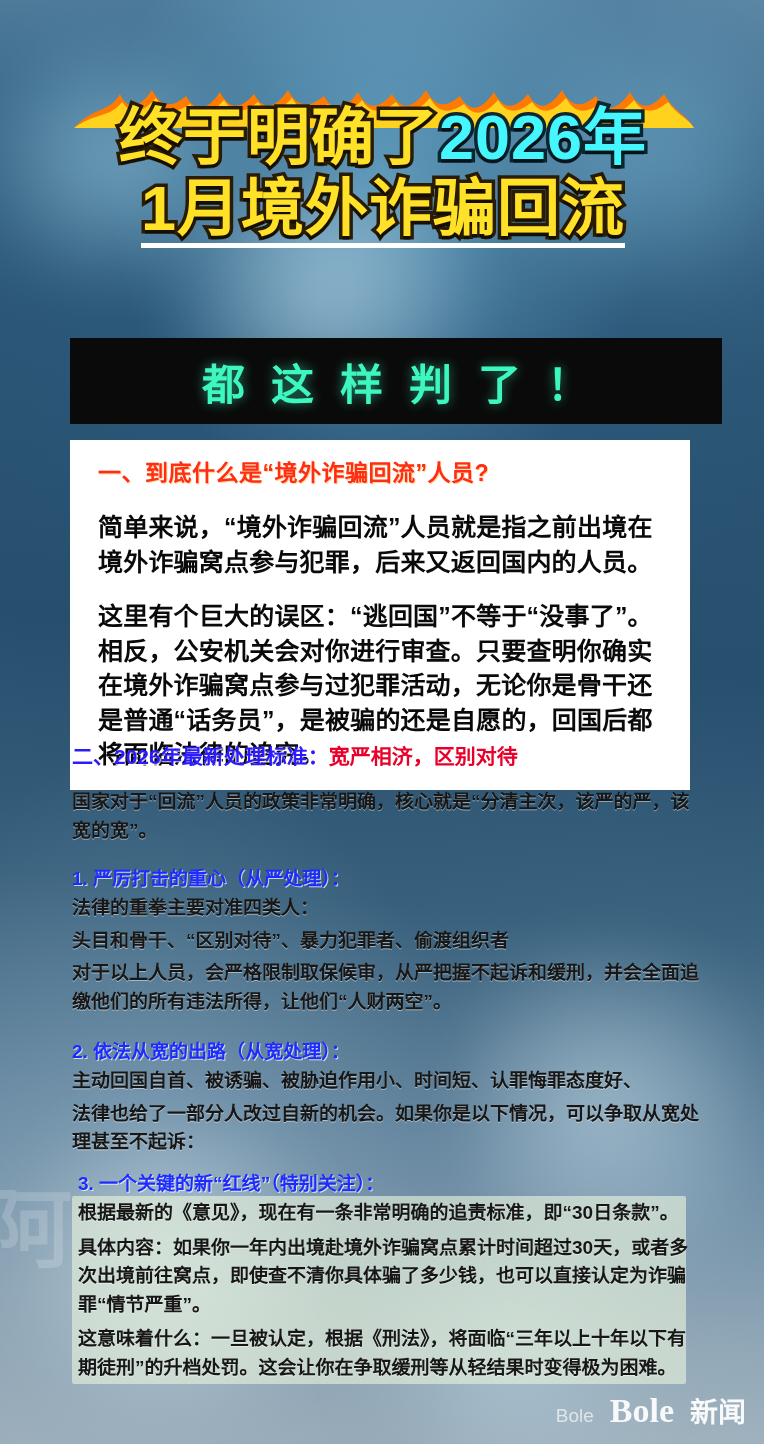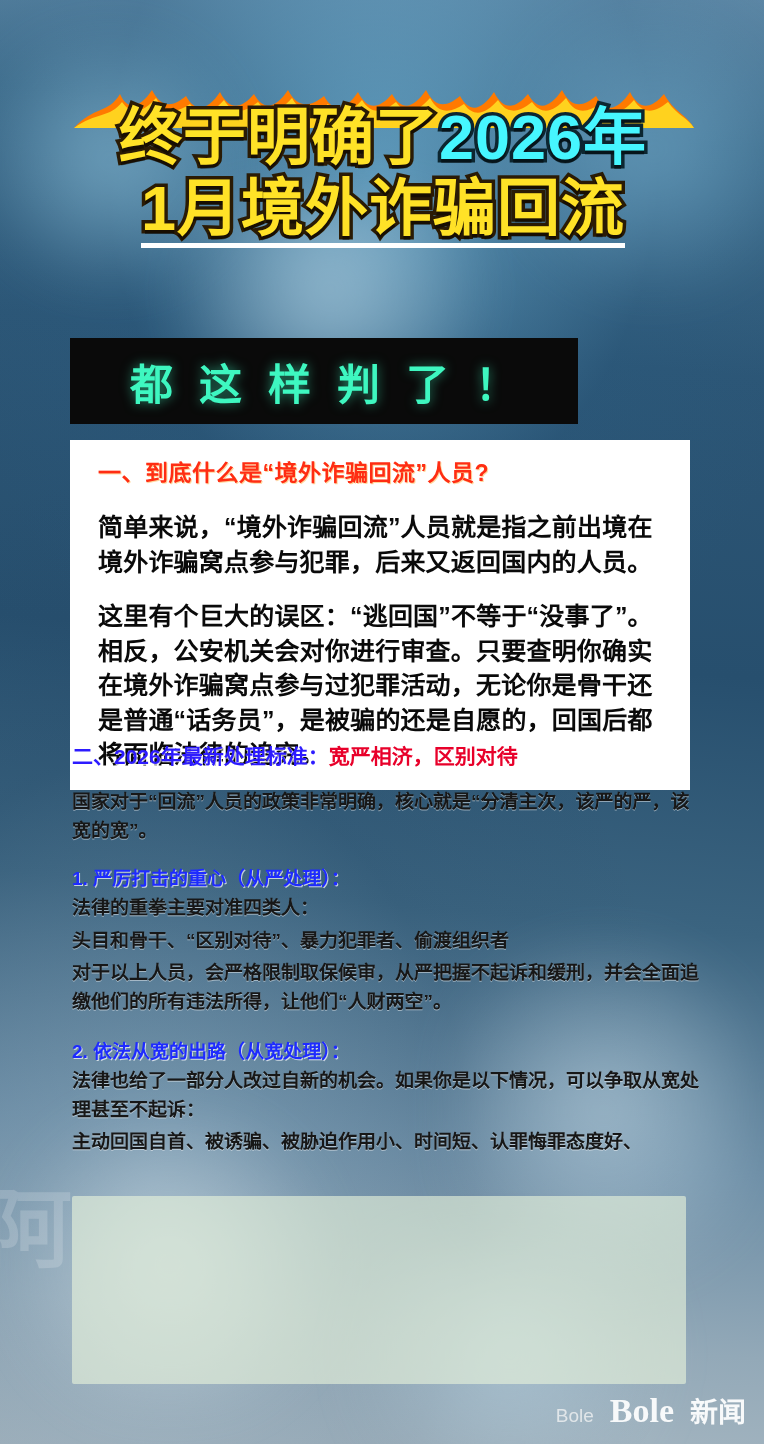--- a/index.html
+++ b/index.html
@@ -96,21 +96,21 @@
   .title-line2 .ul {
     border-bottom: 5px solid #ffffff;
     padding-bottom: 0;
   }
 
   
   .banner {
     position: absolute;
     left: 70px;
     top: 338px;
-    width: 508px;
+    width: 652px;
     height: 86px;
     background: #0a0a0a;
     display: flex;
     align-items: center;
     justify-content: center;
   }
   .banner-text {
     color: #3ef7c0;
     font-size: 43px;
     font-weight: bold;
@@ -276,26 +276,32 @@
 
     <div class="block">
       <div class="sub-head">1. 严厉打击的重心（从严处理）：</div>
       <div class="para tight">法律的重拳主要对准四类人：</div>
       <div class="para tight">头目和骨干、“区别对待”、暴力犯罪者、偷渡组织者</div>
       <div class="para tight">对于以上人员，会严格限制取保候审，从严把握不起诉和缓刑，并会全面追缴他们的所有违法所得，让他们“人财两空”。</div>
     </div>
 
     <div class="block">
       <div class="sub-head">2. 依法从宽的出路（从宽处理）：</div>
+      <div class="para tight">主动回国自首、被诱骗、被胁迫作用小、时间短、认罪悔罪态度好、</div>
       <div class="para tight">法律也给了一部分人改过自新的机会。如果你是以下情况，可以争取从宽处理甚至不起诉：</div>
-      <div class="para tight">主动回国自首、被诱骗、被胁迫作用小、时间短、认罪悔罪态度好、</div>
     </div>
   </div>
 
   <div class="highlight-box"></div>
+  <div class="sec3">
+    <div class="sub-head">3. 一个关键的新“红线”（特别关注）：</div>
+    <div class="para">根据最新的《意见》，现在有一条非常明确的追责标准，即“30日条款”。</div>
+    <div class="para">具体内容：如果你一年内出境赴境外诈骗窝点累计时间超过30天，或者多次出境前往窝点，即使查不清你具体骗了多少钱，也可以直接认定为诈骗罪“情节严重”。</div>
+    <div class="para">这意味着什么：一旦被认定，根据《刑法》，将面临“三年以上十年以下有期徒刑”的升档处罚。这会让你在争取缓刑等从轻结果时变得极为困难。</div>
+  </div>
 
   <div class="watermark">
     <span class="wm-small">Bole</span>
     <span class="wm-big">Bole</span>
     <span class="wm-cn">新闻</span>
   </div>
 
 </div>
 
 </body></html>

